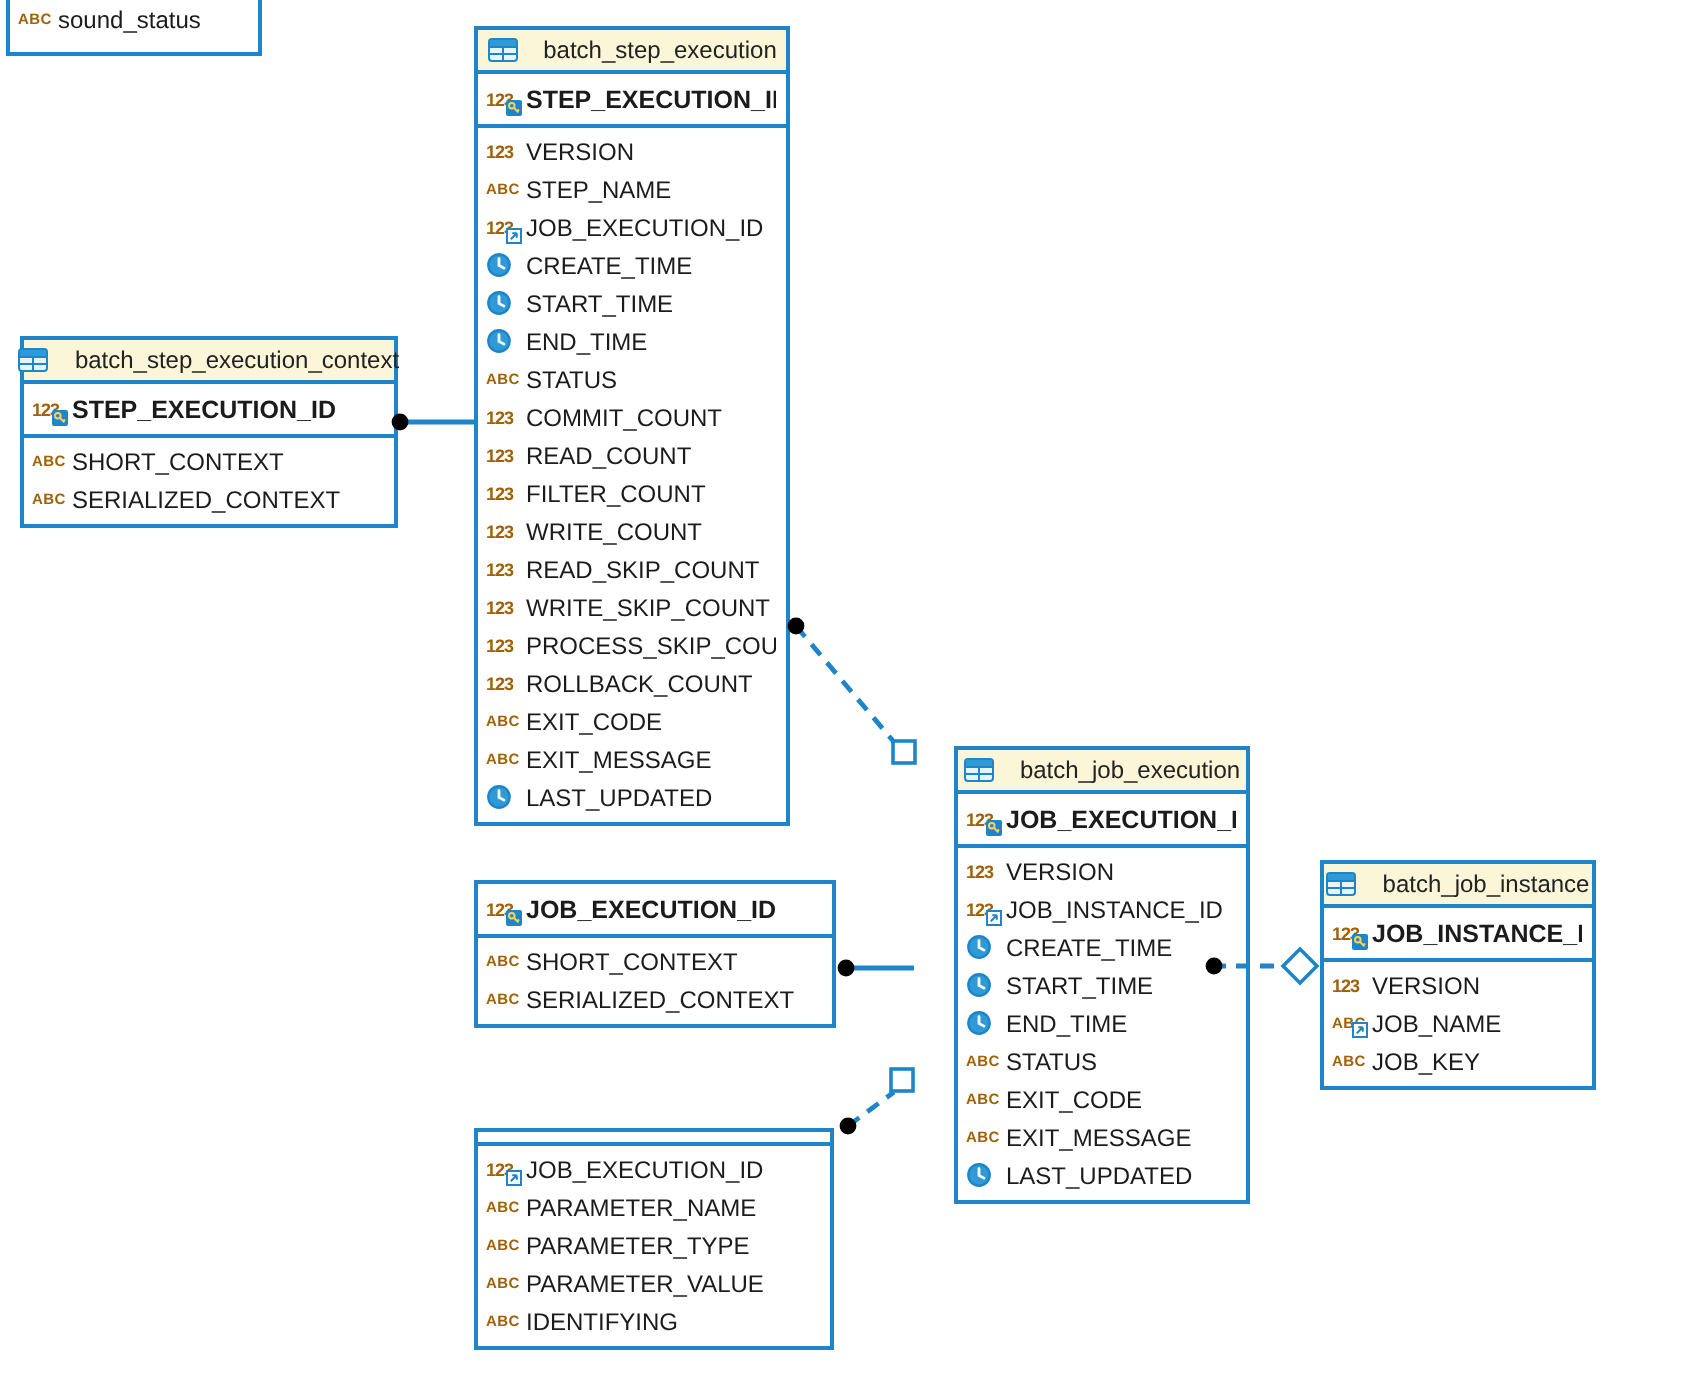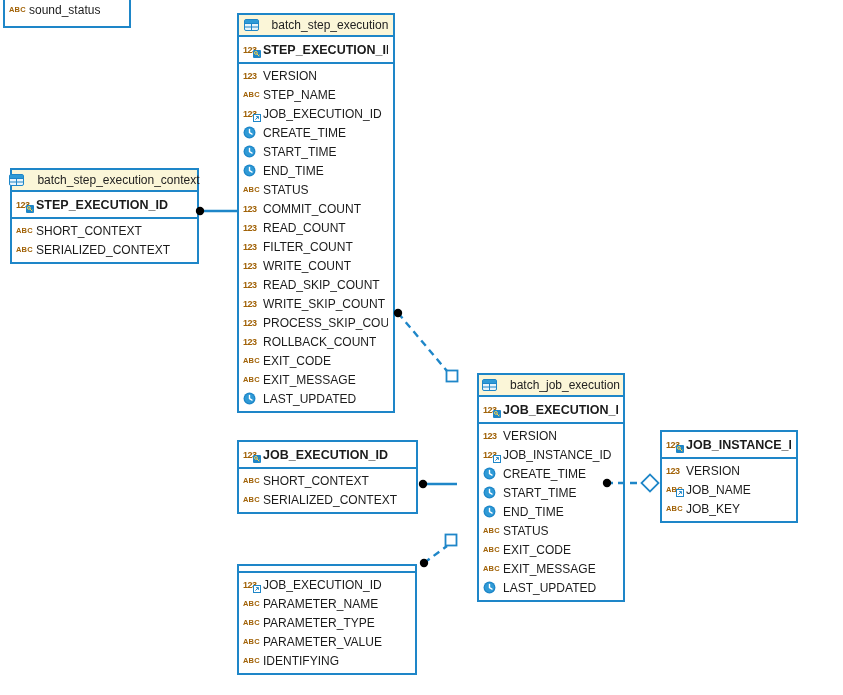--- a/index.html
+++ b/index.html
@@ -331,20 +331,28 @@
               <circle cx="7" cy="7" r="6.4" fill="#1e86c8"></circle>
               <circle cx="7" cy="7" r="5.1" fill="#2f9ad6"></circle>
               <path d="M7 3.6V7.2l2.7 1.5" stroke="#ffffff" stroke-width="1.5" fill="none" stroke-linecap="round"></path>
             </svg>
           </span>
           <span class="lbl">LAST_UPDATED</span>
         </div>
       </div>
     </div>
     <div class="table" style="left: 660px; top: 430px; width: 138px;">
+      <div class="hdr">
+        <svg width="15" height="12" viewBox="0 0 15 12" style="flex:none">
+          <rect x="0.5" y="0.5" width="14" height="11" rx="1.5" fill="#e8f4fb" stroke="#1e86c8"></rect>
+          <rect x="1" y="1" width="13" height="3.2" fill="#2f9ad6"></rect>
+          <path d="M1 4.5h13M1 8h13M7.5 4.5V11.5" stroke="#1e86c8" fill="none"></path>
+        </svg>
+        <span class="title">batch_job_instance</span>
+      </div>
       <div class="pk-sec">
         <div class="row">
           <span class="ic">
             <span class="t123">123</span>
             <span class="badge"><svg width="8" height="8" viewBox="0 0 8 8">
                 <rect width="8" height="8" rx="1" fill="#1e86c8"></rect>
                 <circle cx="2.9" cy="2.9" r="1.4" fill="none" stroke="#ffd34d" stroke-width="1"></circle>
                 <path d="M3.9 3.9 6.2 6.2M5.5 5.7l1-.9" stroke="#ffd34d" stroke-width="1"></path>
               </svg></span>
           </span>

